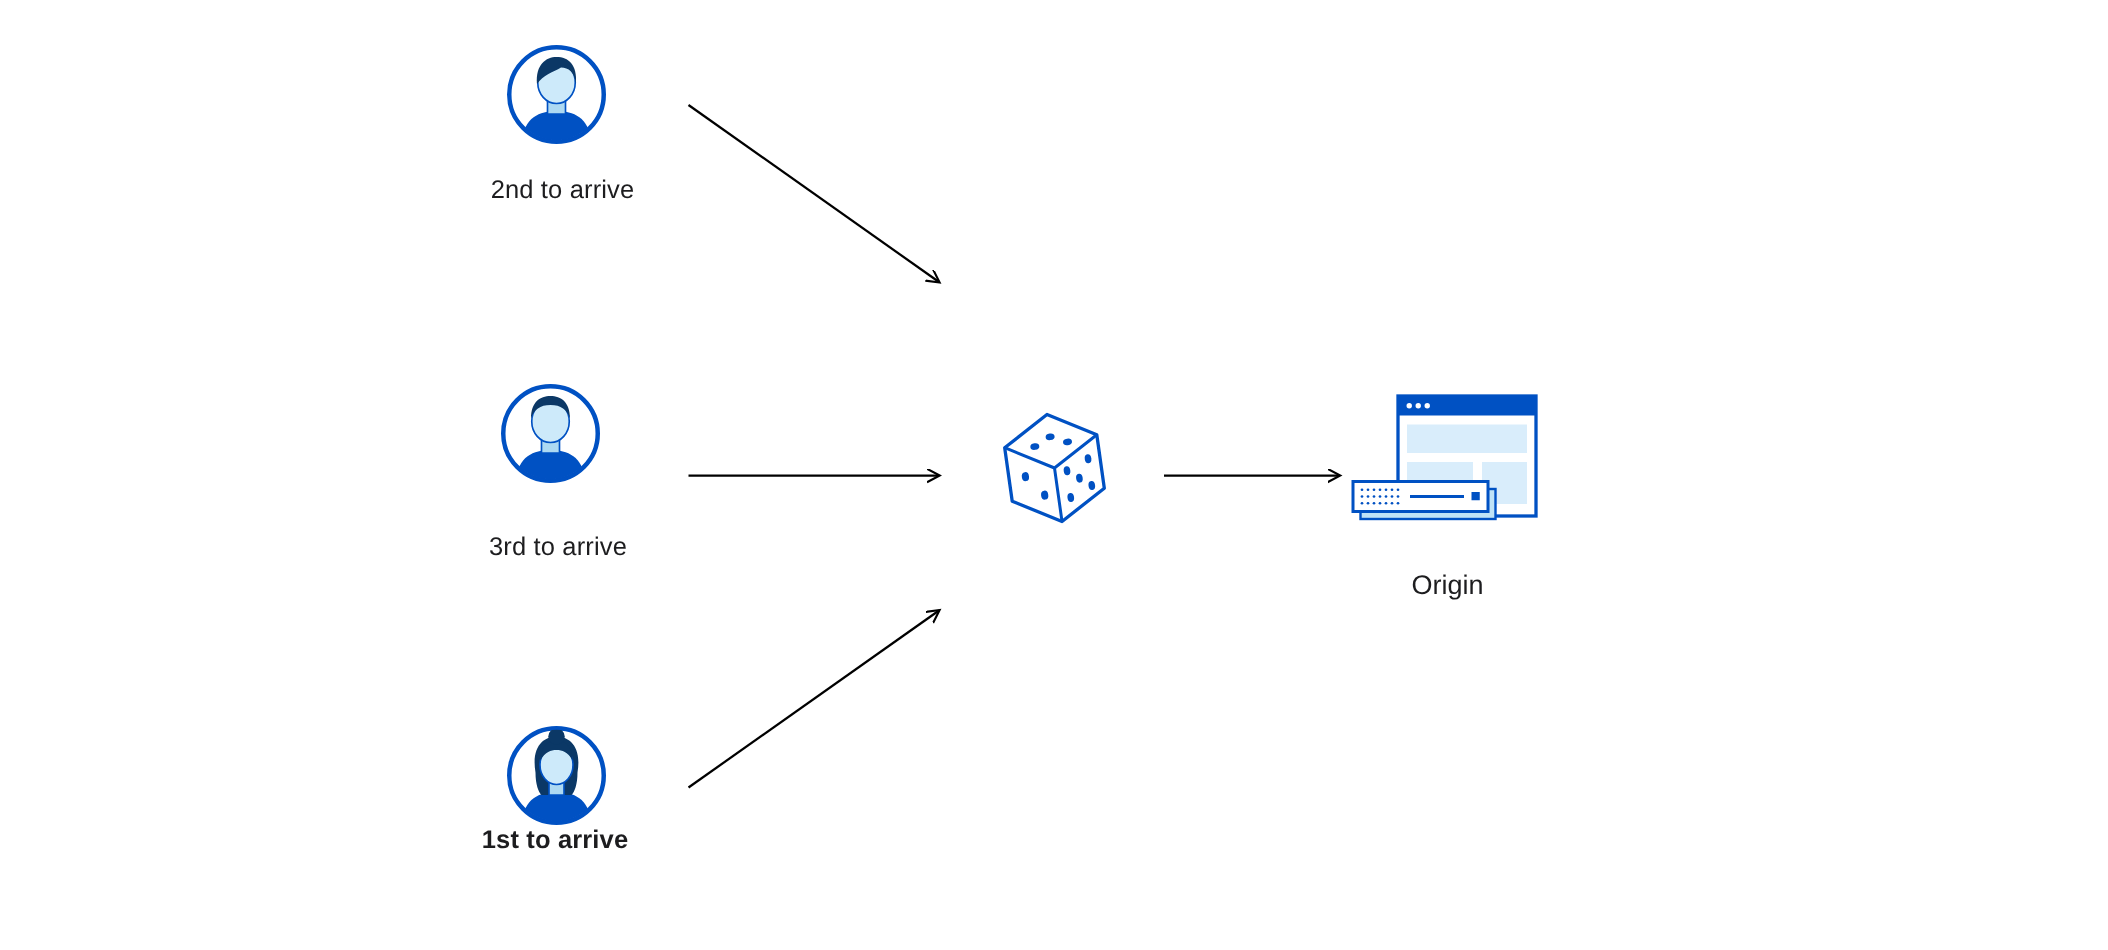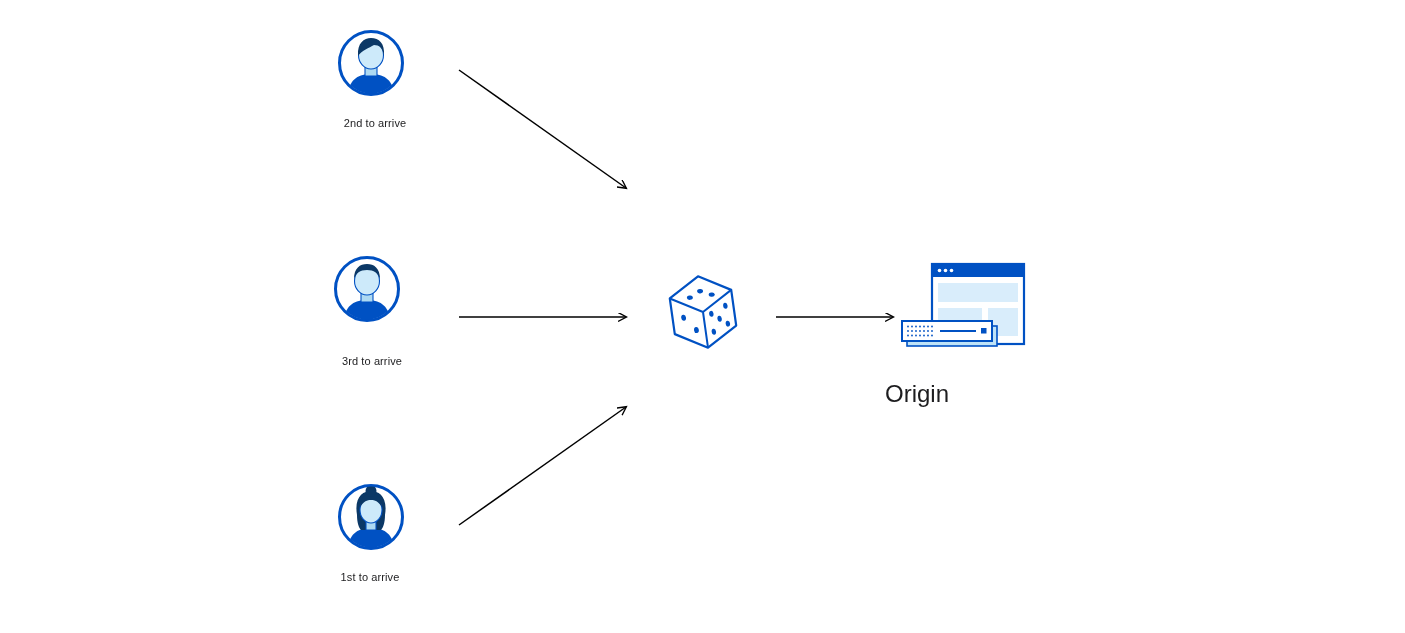--- a/index.html
+++ b/index.html
@@ -13,28 +13,29 @@
     width: 1405px;
     height: 633px;
     background: #ffffff;
     overflow: hidden;
   }
   .abs { position: absolute; }
   .node-label {
     position: absolute;
     width: 160px;
     text-align: center;
-    font-size: 11px;
+    font-size: 17px;
     color: #1d1d1f;
     letter-spacing: 0.1px;
   }
   .origin-label {
     position: absolute;
     width: 160px;
-    font-size: 24px;
+    text-align: center;
+    font-size: 18px;
     color: #1d1d1f;
   }
   .arrows-layer {
     position: absolute;
     inset: 0;
     pointer-events: none;
   }
   svg { display: block; }
 </style>
 </head>
@@ -101,21 +102,21 @@
       <g clip-path="url(#avclip3)">
         <path d="M11,68 C11,50 22,45 34,45 C46,45 57,50 57,68 Z" fill="#0051c3"></path>
         <path d="M20,32 C17,14 26,8 34,8 C42,8 51,14 48,32 C48,40 46,45 44,47 L24,47 C22,45 20,40 20,32 Z" fill="#0b3866"></path>
         <path d="M29,34 h10 v13 h-10 Z" fill="#add9f2" stroke="#0051c3" stroke-width="1.1"></path>
         <ellipse cx="34" cy="27" rx="11" ry="13" fill="#cdeafa" stroke="#0051c3" stroke-width="1.1"></ellipse>
         <path d="M23,24 C24,14 28,11 34,11 C40,11 44,14 45,24 C41,18 38,17 34,17 C30,17 27,18 23,24 Z" fill="#0b3866"></path>
         <circle cx="34" cy="8" r="5.5" fill="#0b3866"></circle>
       </g>
     </svg>
   </div>
-  <div class="node-label" style="left:290px; top:571px;">1st to arrive</div>
+  <div class="node-label" style="left:290px; top:550px;font-weight:bold;">1st to arrive</div>
 
   <div class="abs" style="left:661px; top:268px;">
     <svg width="84" height="88" viewBox="-42 -44 84 88">
       <g transform="rotate(-8)">
         <path d="M0,-36 L31,-18 L31,18 L0,36 L-31,18 L-31,-18 Z" fill="#ffffff" stroke="#0051c3" stroke-width="2.2" stroke-linejoin="round"></path>
         <path d="M-31,-18 L0,0 L31,-18 M0,0 L0,36" fill="none" stroke="#0051c3" stroke-width="2" stroke-linejoin="round"></path>
 
         <ellipse cx="-11" cy="-16" rx="3" ry="2.2" fill="#0051c3"></ellipse>
         <ellipse cx="0" cy="-21" rx="3" ry="2.2" fill="#0051c3"></ellipse>
         <ellipse cx="11" cy="-16" rx="3" ry="2.2" fill="#0051c3"></ellipse>

